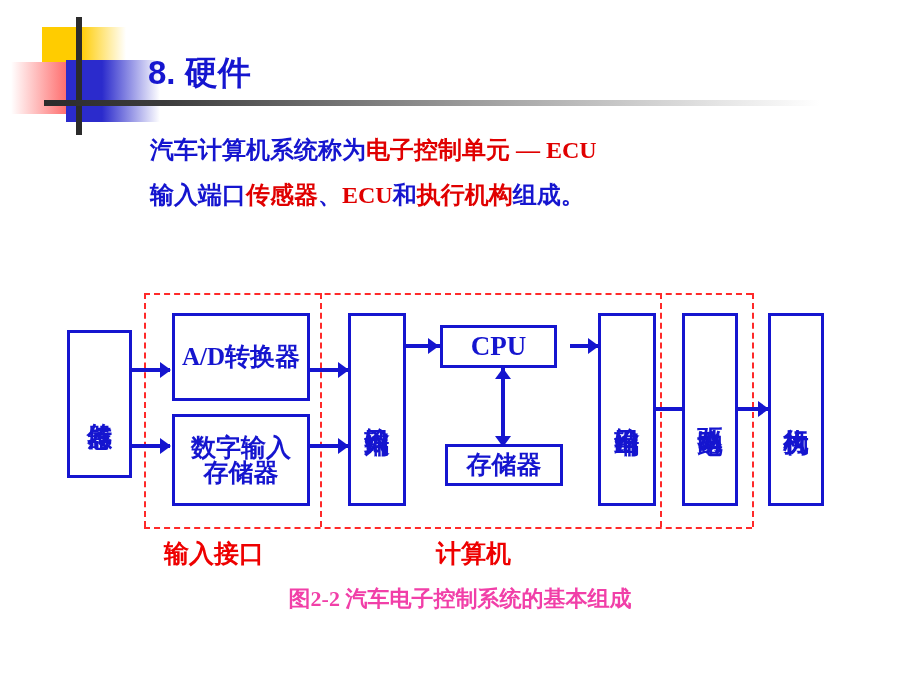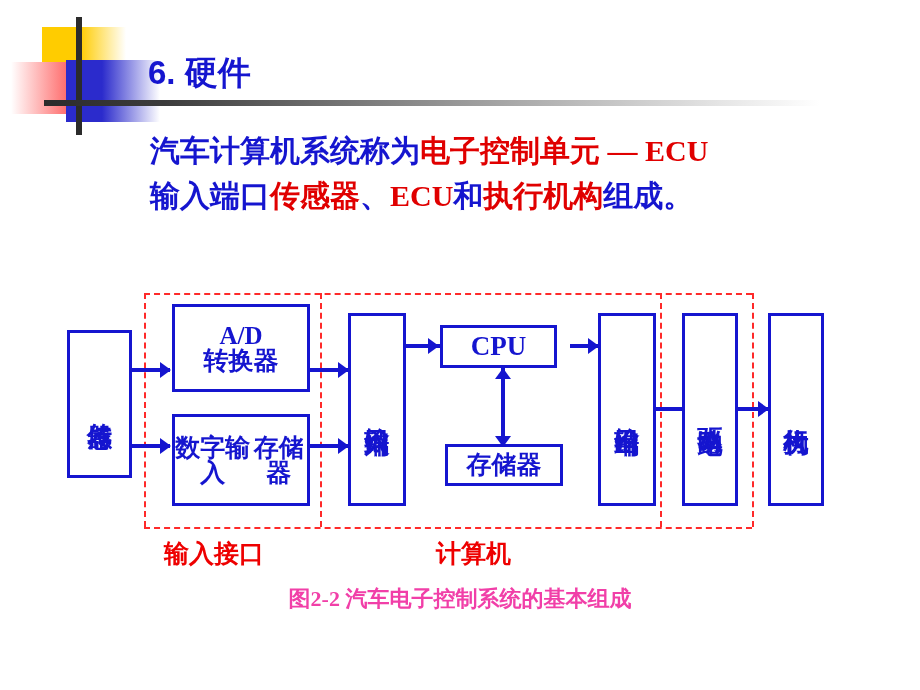--- a/index.html
+++ b/index.html
@@ -29,21 +29,21 @@
     position:absolute;left:148px;top:51px;
     font-family:"Liberation Sans","DejaVu Sans",sans-serif;
     font-size:33px;font-weight:bold;color:#1515cf;
     letter-spacing:0px;white-space:nowrap;
   }
 
   
   .body-text{
     position:absolute;left:0;top:128px;width:788px;
     font-family:"Liberation Serif","DejaVu Serif",serif;
-    font-size:30px;font-weight:bold;line-height:45px;
+    font-size:24px;font-weight:bold;line-height:45px;
     color:#1515cf;
   }
   .body-text .ln{white-space:nowrap;}
   .ln1{padding-left:150px;}
   .ln2{padding-left:2px;}
   .ln3{padding-left:150px;}
   .blue{color:#1515cf;}
   .red{color:#e00000;}
 
   
@@ -90,21 +90,21 @@
 <div class="slide">
 
   <div class="deco">
     <div class="blk blk-yellow"></div>
     <div class="blk blk-red"></div>
     <div class="blk blk-blue"></div>
     <div class="blk line-v"></div>
   </div>
   <div class="blk line-h" style="position:absolute;"></div>
 
-  <div class="title">6. 硬件</div>
+  <div class="title">8. 硬件</div>
 
   <div class="body-text">
     <div class="ln ln1"><span class="blue">汽车计算机系统称为</span><span class="red">电子控制单元 — ECU</span></div>
     <div class="ln ln3"><span class="blue">输入端口</span><span class="red">传感器</span><span class="blue">、</span><span class="red">ECU</span><span class="blue">和</span><span class="red">执行机构</span><span class="blue">组成。</span></div>
   </div>
 
   <div class="diagram">
 
     <div class="dd-h" style="left:144px;top:293px;width:608px;"></div>
     <div class="dd-h" style="left:144px;top:527px;width:608px;"></div>
@@ -116,26 +116,26 @@
     <div class="box" style="left:67px;top:330px;width:65px;height:148px;font-size:25px;">
       <span class="vtxt">传感器</span>
     </div>
 
     <div class="arrow" style="left:132px;top:368px;width:38px;height:4px;"></div>
     <div class="ah-r" style="left:160px;top:362px;"></div>
 
     <div class="arrow" style="left:132px;top:444px;width:38px;height:4px;"></div>
     <div class="ah-r" style="left:160px;top:438px;"></div>
 
-    <div class="box" style="left:172px;top:304px;width:138px;height:88px;font-size:25px;flex-direction:column;">
+    <div class="box" style="left:172px;top:313px;width:138px;height:88px;font-size:25px;flex-direction:row;">
       <span>A/D</span>
       <span>转换器</span>
     </div>
 
-    <div class="box" style="left:172px;top:414px;width:138px;height:92px;font-size:25px;flex-direction:row;">
+    <div class="box" style="left:172px;top:414px;width:138px;height:92px;font-size:25px;flex-direction:column;">
       <span>数字输入</span>
       <span>存储器</span>
     </div>
 
     <div class="arrow" style="left:310px;top:368px;width:38px;height:4px;"></div>
     <div class="ah-r" style="left:338px;top:362px;"></div>
 
     <div class="arrow" style="left:310px;top:444px;width:38px;height:4px;"></div>
     <div class="ah-r" style="left:338px;top:438px;"></div>
 

